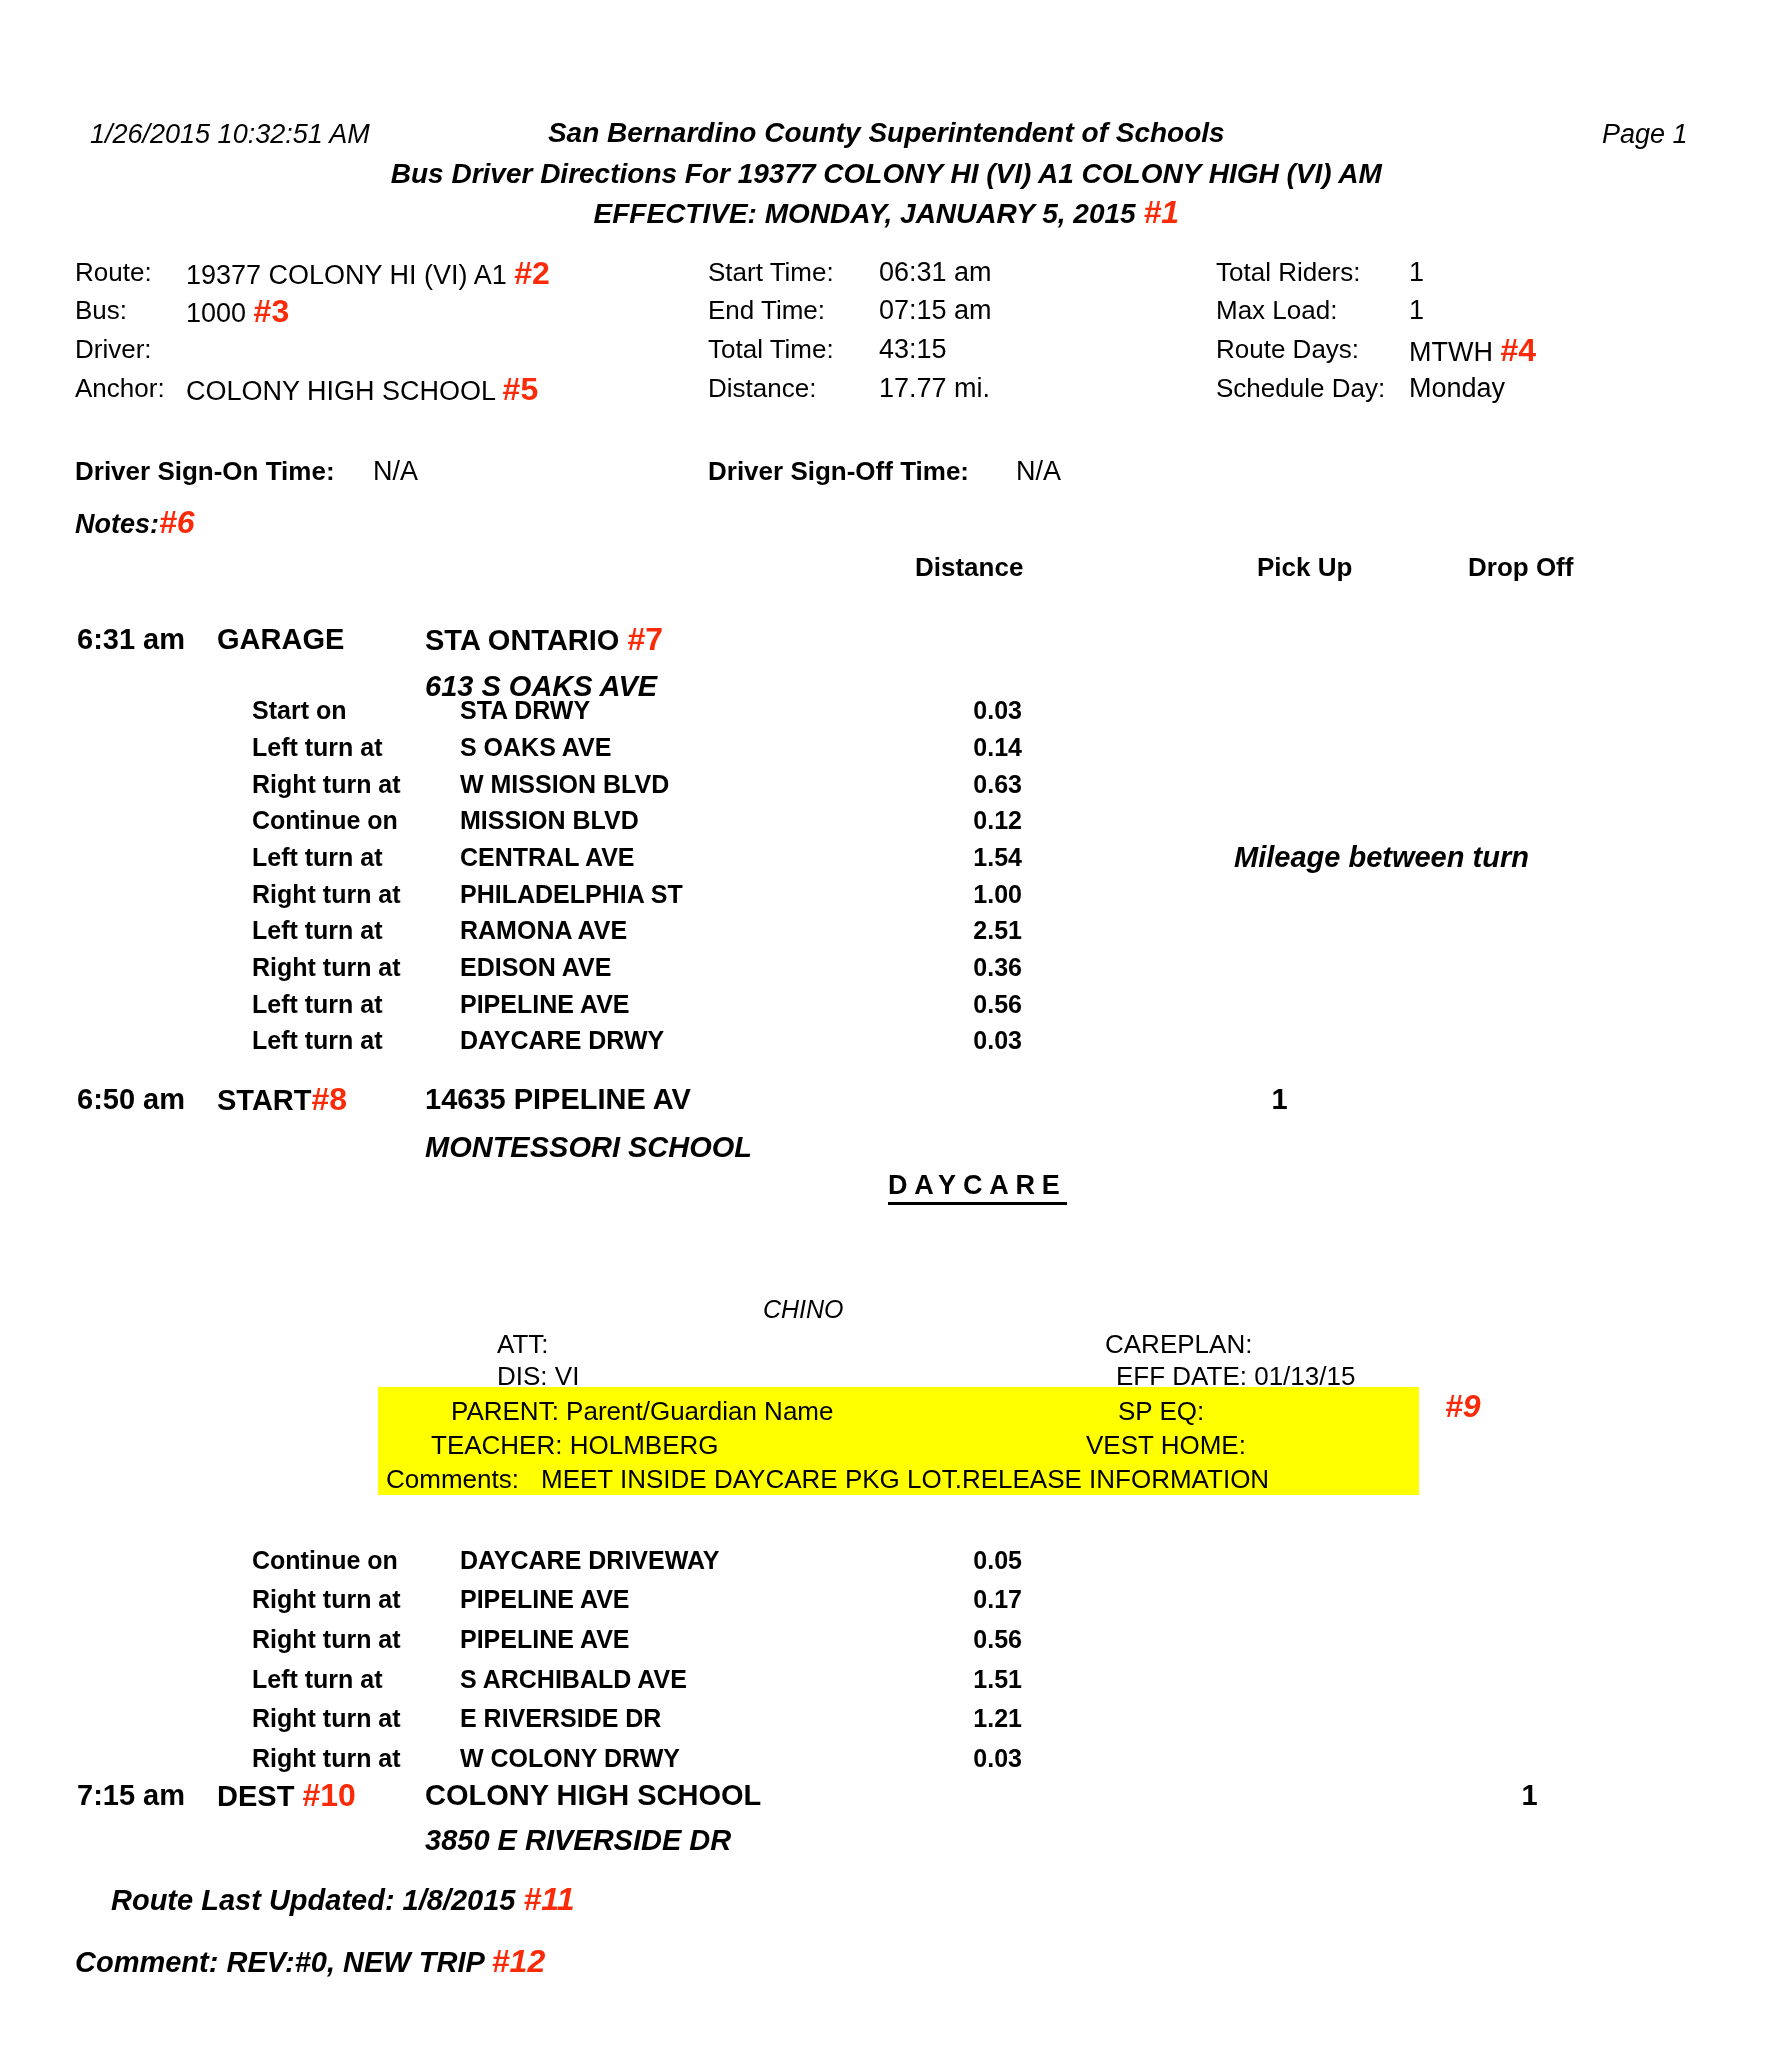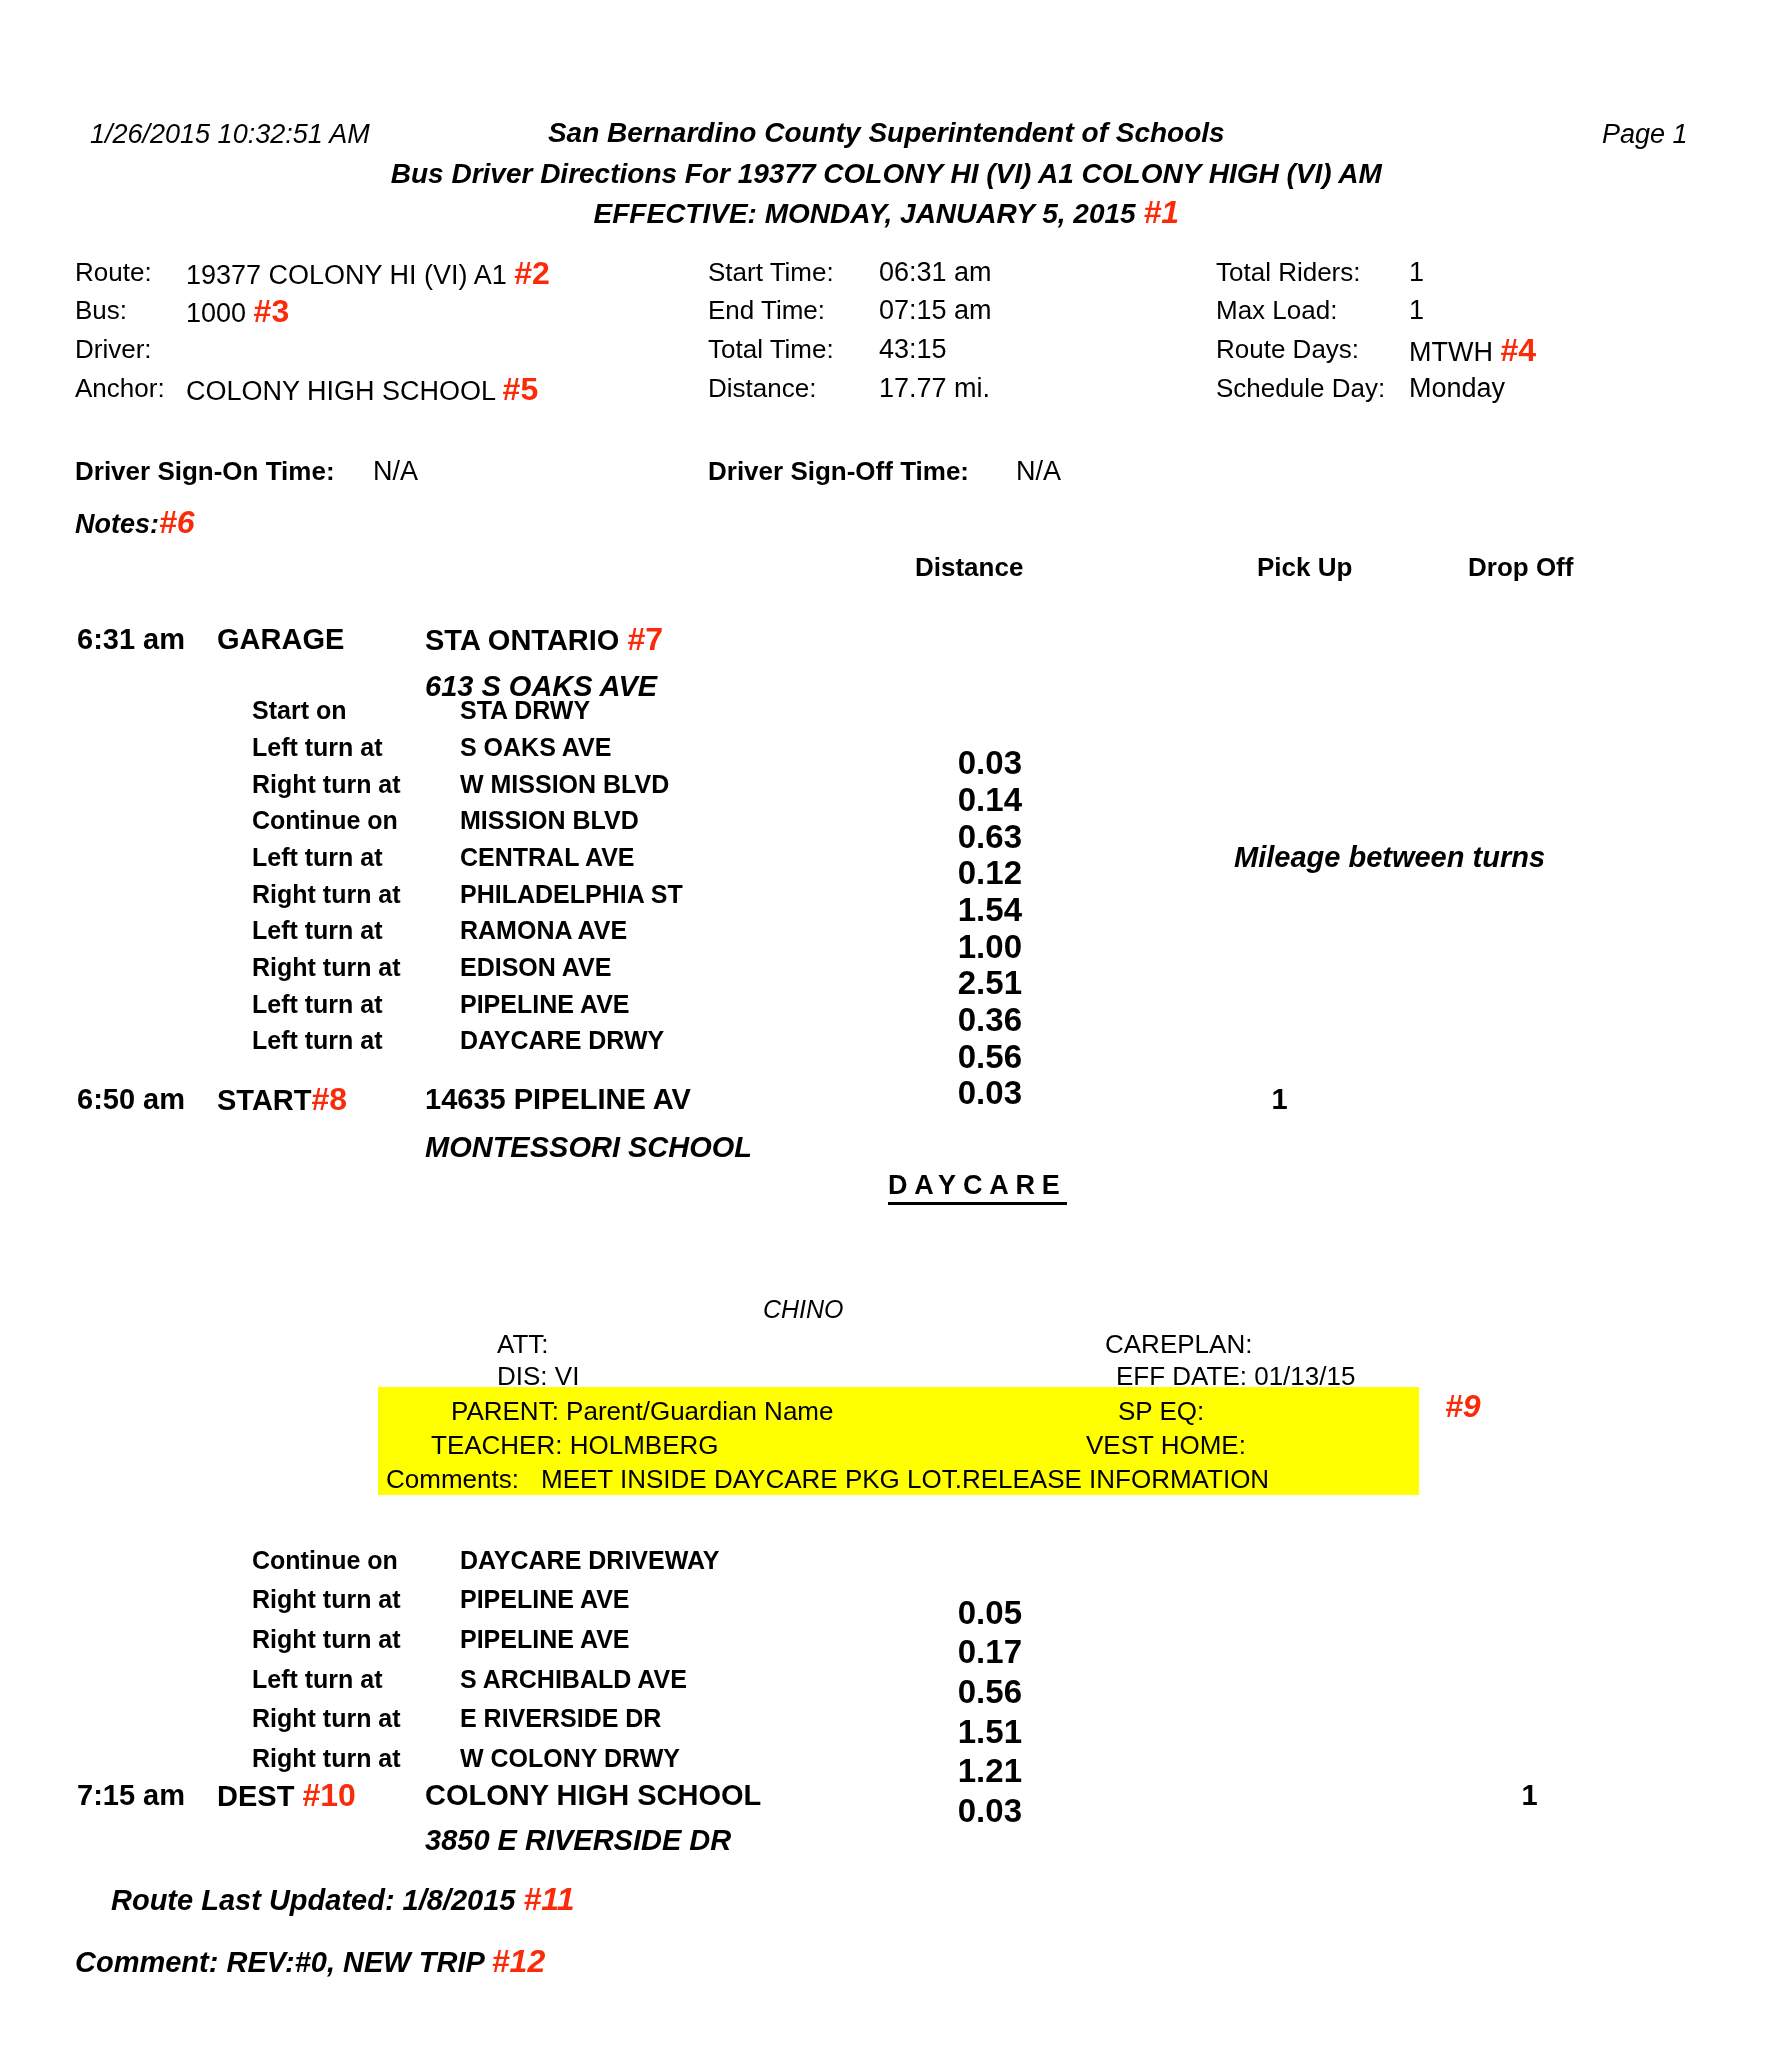--- a/index.html
+++ b/index.html
@@ -14,21 +14,21 @@
   .i  { font-style:italic; }
   .s26 { font-size:25px; line-height:1.2; }
   .s28 { font-size:27px; line-height:1.2; }
   .s29 { font-size:28px; line-height:1.2; }
   .s30 { font-size:29px; line-height:1.2; }
   .ctrband { left:19.3px; width:1734px; text-align:center; }
   .tag { color:var(--ann); font-weight:bold; font-size:32px; line-height:1; }
   .row { position:absolute; left:0; width:100%; height:35px; }
   .act    { position:absolute; left:252px; font-weight:bold; font-size:25px; white-space:nowrap; }
   .street { position:absolute; left:460px; font-weight:bold; font-size:25px; white-space:nowrap; }
-  .dist   { position:absolute; left:906px; width:116px; text-align:right; font-weight:bold; font-size:33px;margin-top:48px; }
+  .dist   { position:absolute; left:906px; width:116px; text-align:right; font-weight:bold; font-size:25px; }
   .stoptime { position:absolute; left:77px;  font-weight:bold; font-size:29px; white-space:nowrap; }
   .stoptype { position:absolute; left:217px; font-weight:bold; font-size:29px; white-space:nowrap; }
   .stoploc  { position:absolute; left:425px; font-weight:bold; font-size:29px; white-space:nowrap; }
   .pickupcount  { position:absolute; left:1241px; width:77px; text-align:center; font-weight:bold; font-size:29px; }
   .dropoffcount { position:absolute; left:1491px; width:77px; text-align:center; font-weight:bold; font-size:29px; }
   .infolabel { position:absolute; font-size:26px; white-space:nowrap; }
   .infovalue { position:absolute; font-size:27px; white-space:nowrap; }
   .hlbox { position:absolute; background:var(--hl); }
   .pickup-hdr {
     position:absolute; left:888px; top:1170px; font-weight:bold; font-size:27px;
@@ -150,21 +150,21 @@
     <span class="act">Left turn at</span>
     <span class="street">PIPELINE AVE</span>
     <span class="dist">0.56</span>
   </div>
   <div class="row" style="top:1026px">
     <span class="act">Left turn at</span>
     <span class="street">DAYCARE DRWY</span>
     <span class="dist">0.03</span>
   </div>
 
-  <div class="abs s30 b" style="left:1234px; top:840px;">Mileage between turns</div>
+  <div class="abs s30 b" style="left:1234px; top:840px;">Mileage between turn</div>
 
   <div class="row" style="top:1083px">
     <span class="stoptime">6:50 am</span>
     <span class="stoptype"><span>START</span><span class="tag">#8</span></span>
     <span class="stoploc">14635 PIPELINE AV</span>
     <span class="pickupcount">1</span>
   </div>
   <div class="abs s30 b" style="left:425px; top:1130px;">MONTESSORI SCHOOL</div>
 
   <div class="pickup-hdr">DAYCARE</div>

